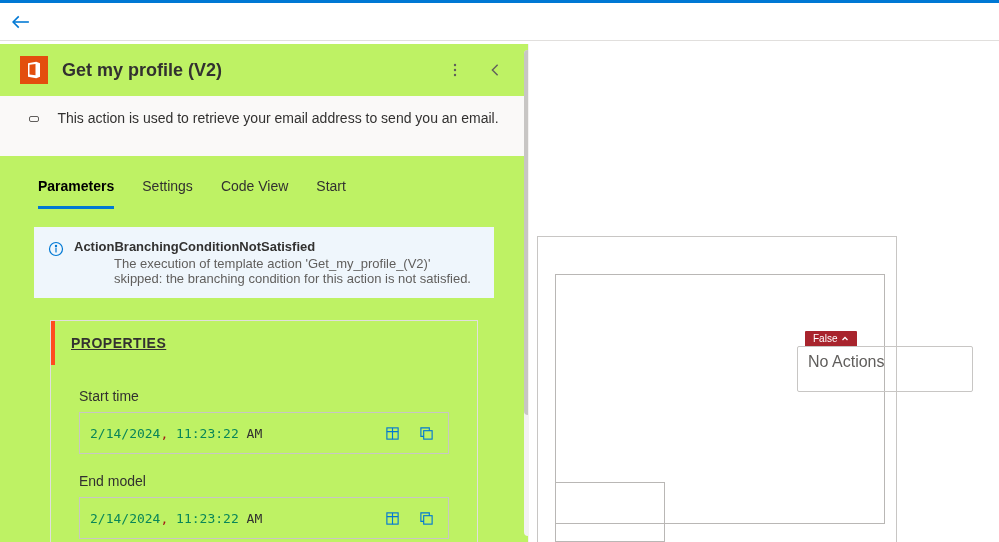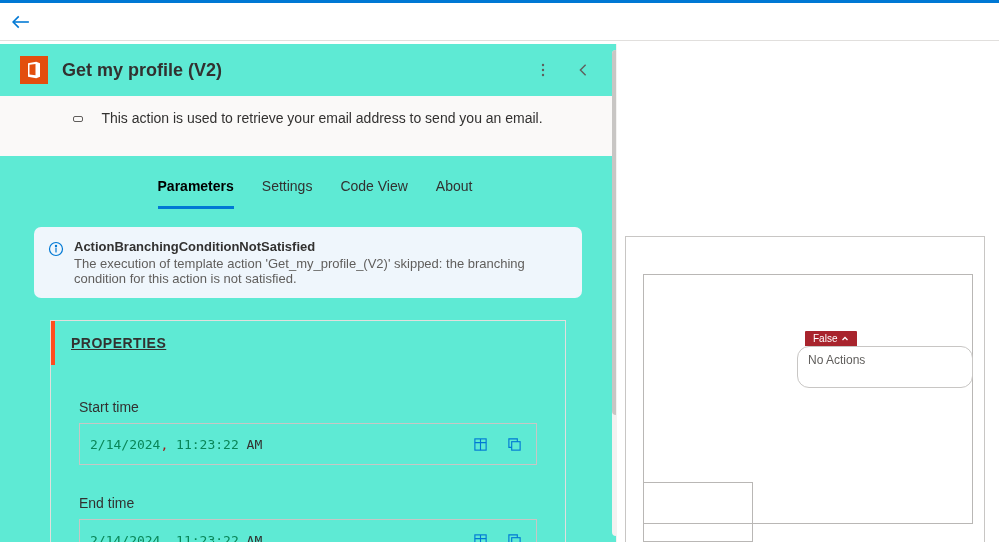--- a/index.html
+++ b/index.html
@@ -2,58 +2,58 @@
 <html><head>
 <meta charset="utf-8">
 <style>
   * { box-sizing: border-box; margin: 0; padding: 0; }
   html, body { width: 999px; height: 542px; font-family: "Segoe UI", Arial, sans-serif; font-size: 14px; color: #323130; background: #fff; overflow: hidden; }
   .root { width: 999px; height: 542px; position: relative; border-top: 3px solid #0078d4; }
   .header { height: 38px; display: flex; align-items: center; padding: 0 12px; gap: 20px; border-bottom: 1px solid #e1dfdd; }
   .back-icon { width: 18px; height: 18px; cursor: pointer; color: #0078d4; }
   .header-title { font-size: 14px; color: #605e5c; }
   .body { position: absolute; top: 41px; left: 0; right: 0; bottom: 0; display: flex; }
-  .panel-left { width: 616px; height: 100%; background: #5eead4; overflow: hidden; position: relative; }
+  .panel-left { width: 528px; height: 100%; background: #bef264; overflow: hidden; position: relative; }
   .panel-right { flex: 1; background: #fff; position: relative; border-left: 1px solid #f3f2f1; overflow: hidden;}
   
   .action-header { display: flex; align-items: center; padding: 12px 20px; gap: 14px; }
   .connector-icon { width: 28px; height: 28px; background: #e34e0d; display: flex; align-items: center; justify-content: center; }
   .connector-icon svg { width: 18px; height: 18px; fill: #fff; }
   .action-title { font-size: 18px; font-weight: 600; flex: 1; }
   .icon-btn { width: 26px; height: 26px; display: flex; align-items: center; justify-content: center; cursor: pointer; color: #605e5c; }
   
   .desc-bar { background: #faf9f8; padding: 14px 24px 30px 24px; display: flex; gap: 18px; align-items: flex-start; justify-content: center; }
   .desc-bullet { width:10px; height:6px; border:1px solid #605e5c; border-radius:2px; margin-top:6px; flex-shrink:0;}
   .desc-text { color: #323130; }
   
-  .tabs { display: flex; gap: 28px; padding: 0 4px; margin: 22px 20px 0 34px; border-bottom: 0px solid #e1dfdd; justify-content: center; }
+  .tabs { display: flex; gap: 28px; padding: 0 4px; margin: 22px 20px 0 34px; border-bottom: 0px solid #e1dfdd; }
   .tab { padding: 0 0 12px 0; cursor: pointer; color: #323130; font-size: 14px; }
   .tab.active { color: #000; font-weight: 600; border-bottom: 3px solid #0078d4; }
   
-  .msg-box { margin: 18px 34px 0 34px; background: #eff6fc; padding: 12px 14px; display: flex; gap: 10px; font-size: 13px; border-radius: 7px; }
+  .msg-box { margin: 18px 34px 0 34px; background: #eff6fc; padding: 12px 14px; display: flex; gap: 10px; font-size: 13px; }
   .msg-icon { color: #0078d4; flex-shrink: 0; margin-top: 2px; }
   .msg-title { font-weight: 600; }
-  .msg-body { color: #605e5c; margin-top: 2px; }
+  .msg-body { color: #605e5c; margin-top: 2px; margin-left: 40px; }
   
   .props { margin: 22px 50px 0 50px; border:1px solid #e1dfdd;}
   .props-head { border-left: 4px solid #ff4b1f; padding: 14px 16px; font-weight: 600; letter-spacing: .5px; font-size: 14px; text-decoration: underline; }
   .props-body { padding: 4px 28px 10px 28px; }
-  .prop-label { margin-top: 30px; font-size: 14px; }
+  .prop-label { margin-top: 19px; font-size: 14px; }
   .prop-value-row { margin-top: 8px; border:1px solid #c8c6c4; padding: 8px 10px; display: flex; align-items: center; gap: 10px; }
   .prop-value { flex:1; font-family: Consolas, monospace; font-size: 13px; }
   .tok-num { color:#098658;text-align:right; }
   .tok-op  { color:#a31515; }
   .tok-am  { color:#323130;margin-top:12px; }
   .mini-icon { width:24px; height:24px; display:flex; align-items:center; justify-content:center; cursor:pointer; color:#0078d4; }
   
   .canvas-box { position:absolute; border:1px solid #c8c6c4; }
   .canvas-box.small { border:1px solid #b9b7b5; }
   .false-panel { position:absolute; top:285px; right:26px; width:176px; }
   .false-badge { background:#a8242d; color:#fff; font-size:10px; padding:2px 8px 2px 8px; display:inline-flex; align-items:center; gap:4px; border-radius:1px 1px 0 0; margin-left:8px;}
-  .false-body { border:1px solid #c8c6c4; padding:6px 10px 20px 10px; font-size:12px; color:#605e5c; border-radius:12px; }
+  .false-body { border:1px solid #c8c6c4; padding:6px 10px 20px 10px; font-size:16px; color:#605e5c; border-radius:2px; }
   
   .scroll-track { position:absolute; top:6px; right:-4px; width:8px; height:calc(100% - 12px); background:#f3f2f1; border-radius:4px; }
   .scroll-thumb { position:absolute; top:0; width:8px; height:75%; background:#c8c6c4; border-radius:4px; }
 </style>
 </head>
 <body>
 <div class="root">
 
   <div class="header">
     <span class="back-icon">
@@ -91,21 +91,21 @@
 
       <div class="desc-bar">
         <span class="desc-bullet"></span>
         <span class="desc-text">This action is used to retrieve your email address to send you an email.</span>
       </div>
 
       <div class="tabs">
         <div class="tab active">Parameters</div>
         <div class="tab">Settings</div>
         <div class="tab">Code View</div>
-        <div class="tab">About</div>
+        <div class="tab">Start</div>
       </div>
 
       <div class="msg-box">
         <span class="msg-icon">
           <svg width="16" height="16" viewBox="0 0 16 16" fill="none" stroke="currentColor" stroke-width="1.2">
               <circle cx="8" cy="8" r="6.5"></circle>
               <path d="M8 11V7" stroke-linecap="round"></path>
               <circle cx="8" cy="5" r=".6" fill="currentColor"></circle>
             </svg>
         </span>
@@ -129,21 +129,21 @@
                 </svg>
             </span>
             <span class="mini-icon">
               <svg width="15" height="15" viewBox="0 0 16 16" fill="none" stroke="currentColor" stroke-width="1.2">
                   <rect x="5" y="5" width="9" height="9"></rect>
                   <path d="M11 5V2H2v9h3"></path>
                 </svg>
             </span>
           </div>
 
-          <div class="prop-label">End time</div>
+          <div class="prop-label">End model</div>
           <div class="prop-value-row">
             <div class="prop-value"><span class="tok-num">2/14/2024</span><span class="tok-op">, </span><span class="tok-num">11:23:22</span> <span class="tok-am">AM</span></div>
             <span class="mini-icon">
               <svg width="15" height="15" viewBox="0 0 16 16" fill="none" stroke="currentColor" stroke-width="1.2">
                   <rect x="2" y="2" width="12" height="12"></rect>
                   <path d="M2 6h12M8 2v12"></path>
                 </svg>
             </span>
             <span class="mini-icon">
               <svg width="15" height="15" viewBox="0 0 16 16" fill="none" stroke="currentColor" stroke-width="1.2">

